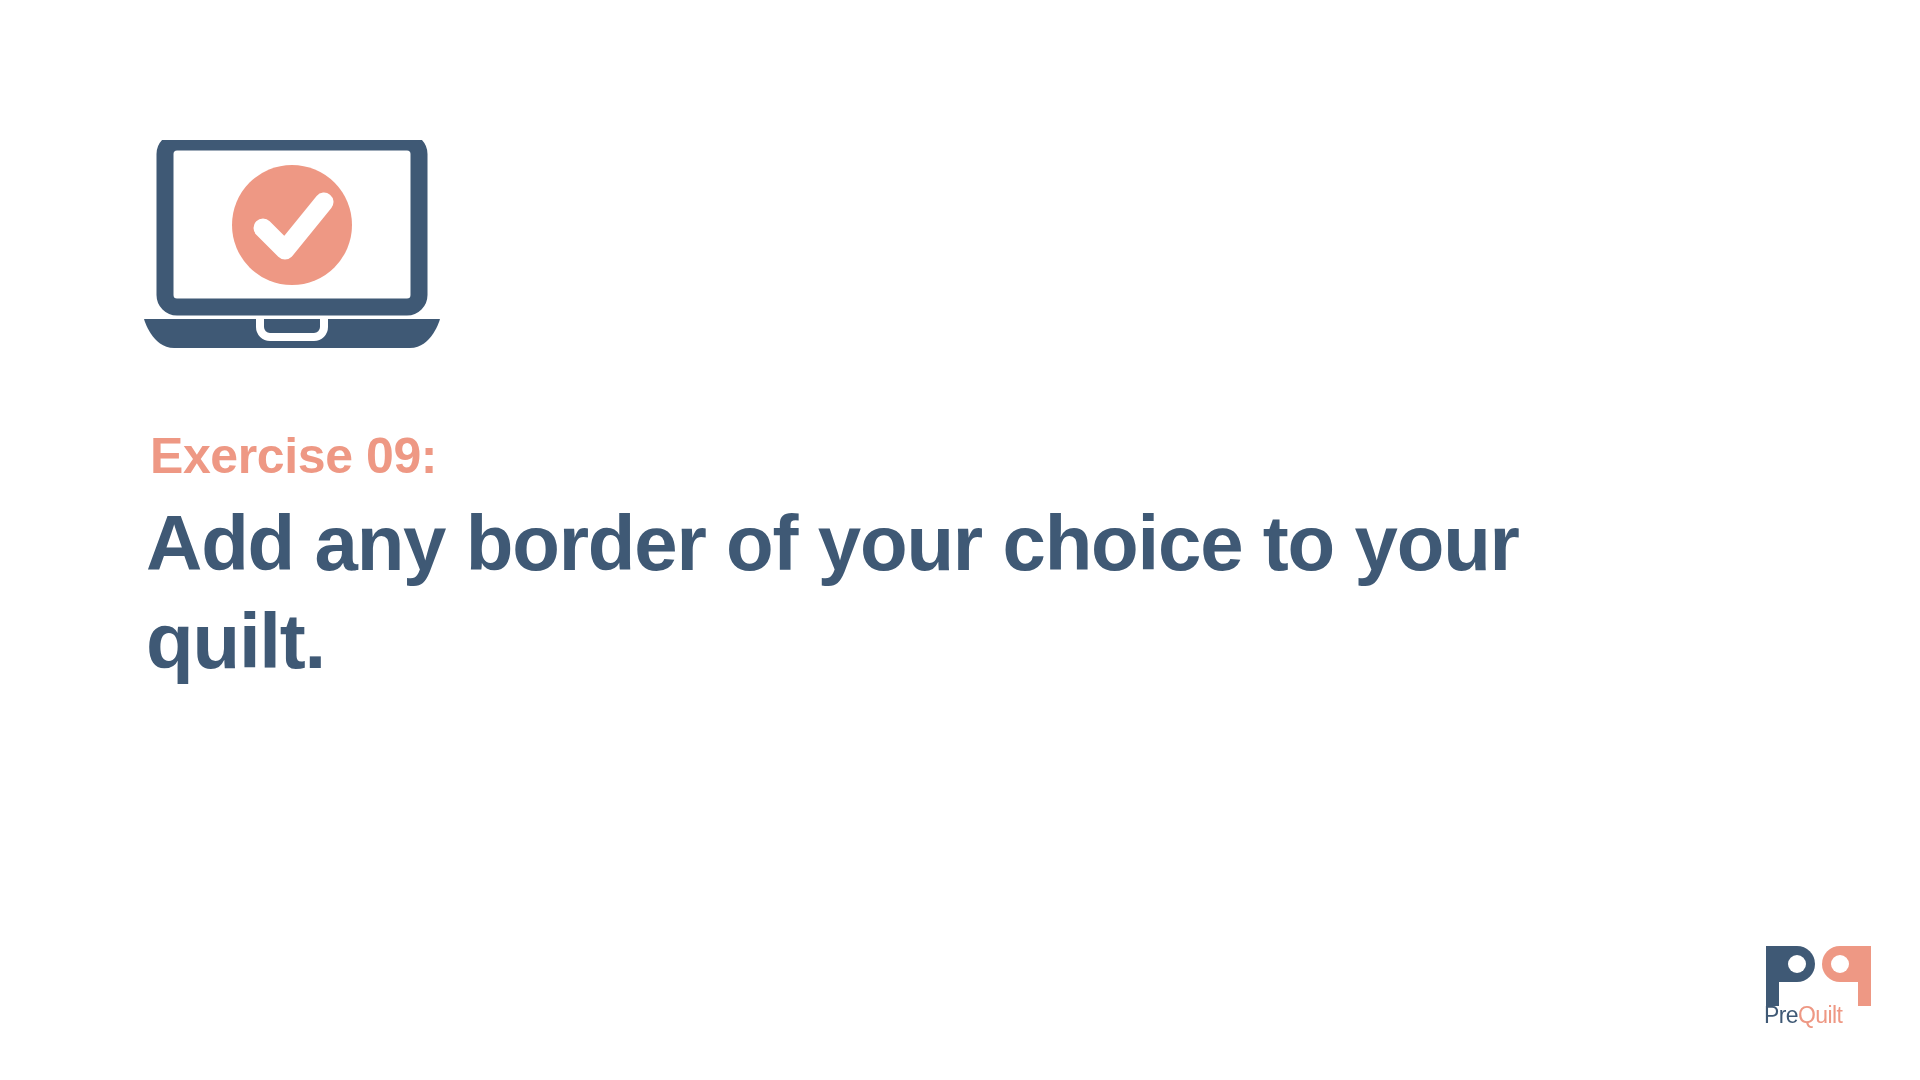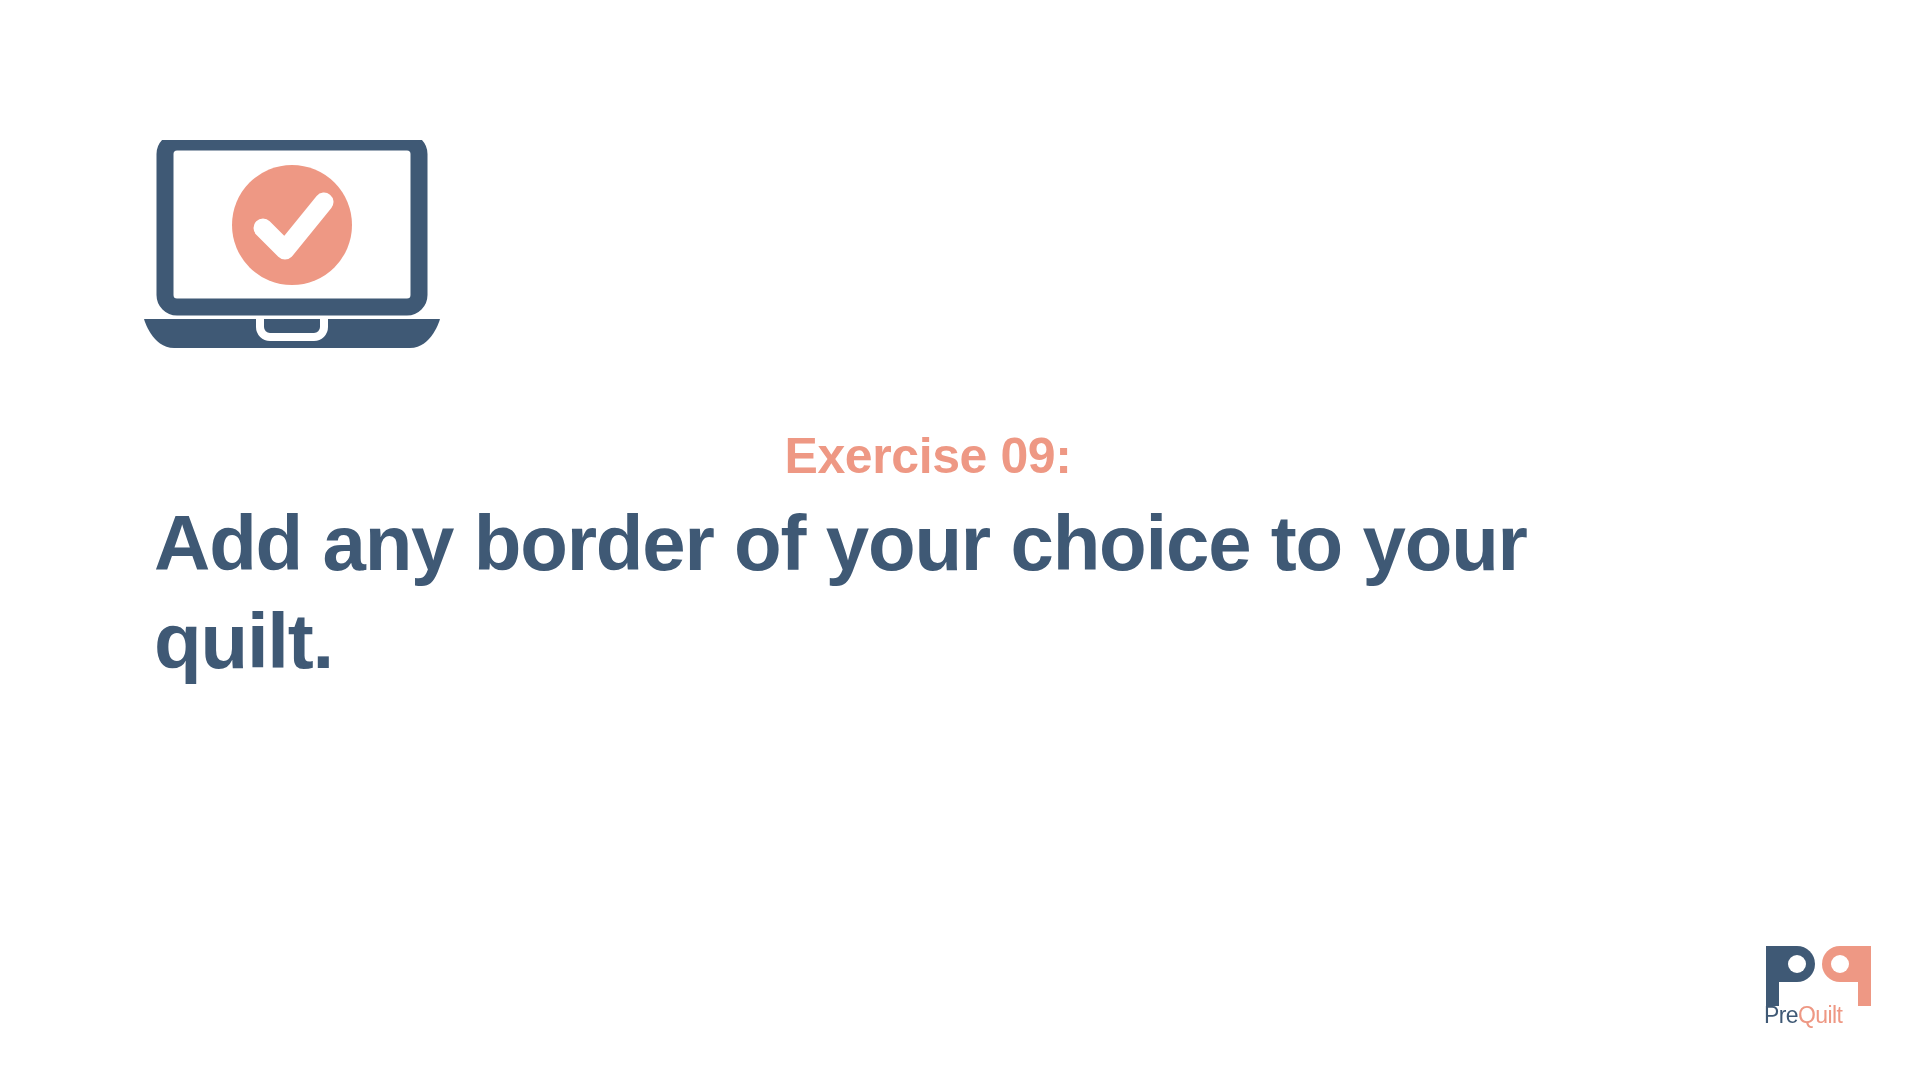--- a/index.html
+++ b/index.html
@@ -44,30 +44,29 @@
   }
 
   .eyebrow {
     font-size: 50px;
     font-weight: bold;
     line-height: 1.12;
     color: #EE9884;
     letter-spacing: -0.4px;
     margin: 0 0 10px 4px;
     white-space: nowrap;
-    text-align: center;
   }
 
   .headline {
     font-size: 78px;
     font-weight: bold;
     line-height: 1.26;
     color: #3F5975;
     letter-spacing: -1.2px;
-    margin: 8px;
+    margin: 0;
     max-width: 1510px;
   }
 
   
   .logo {
     position: absolute;
     left: 1763px;
     top: 938px;
     width: 112px;
     height: 98px;

